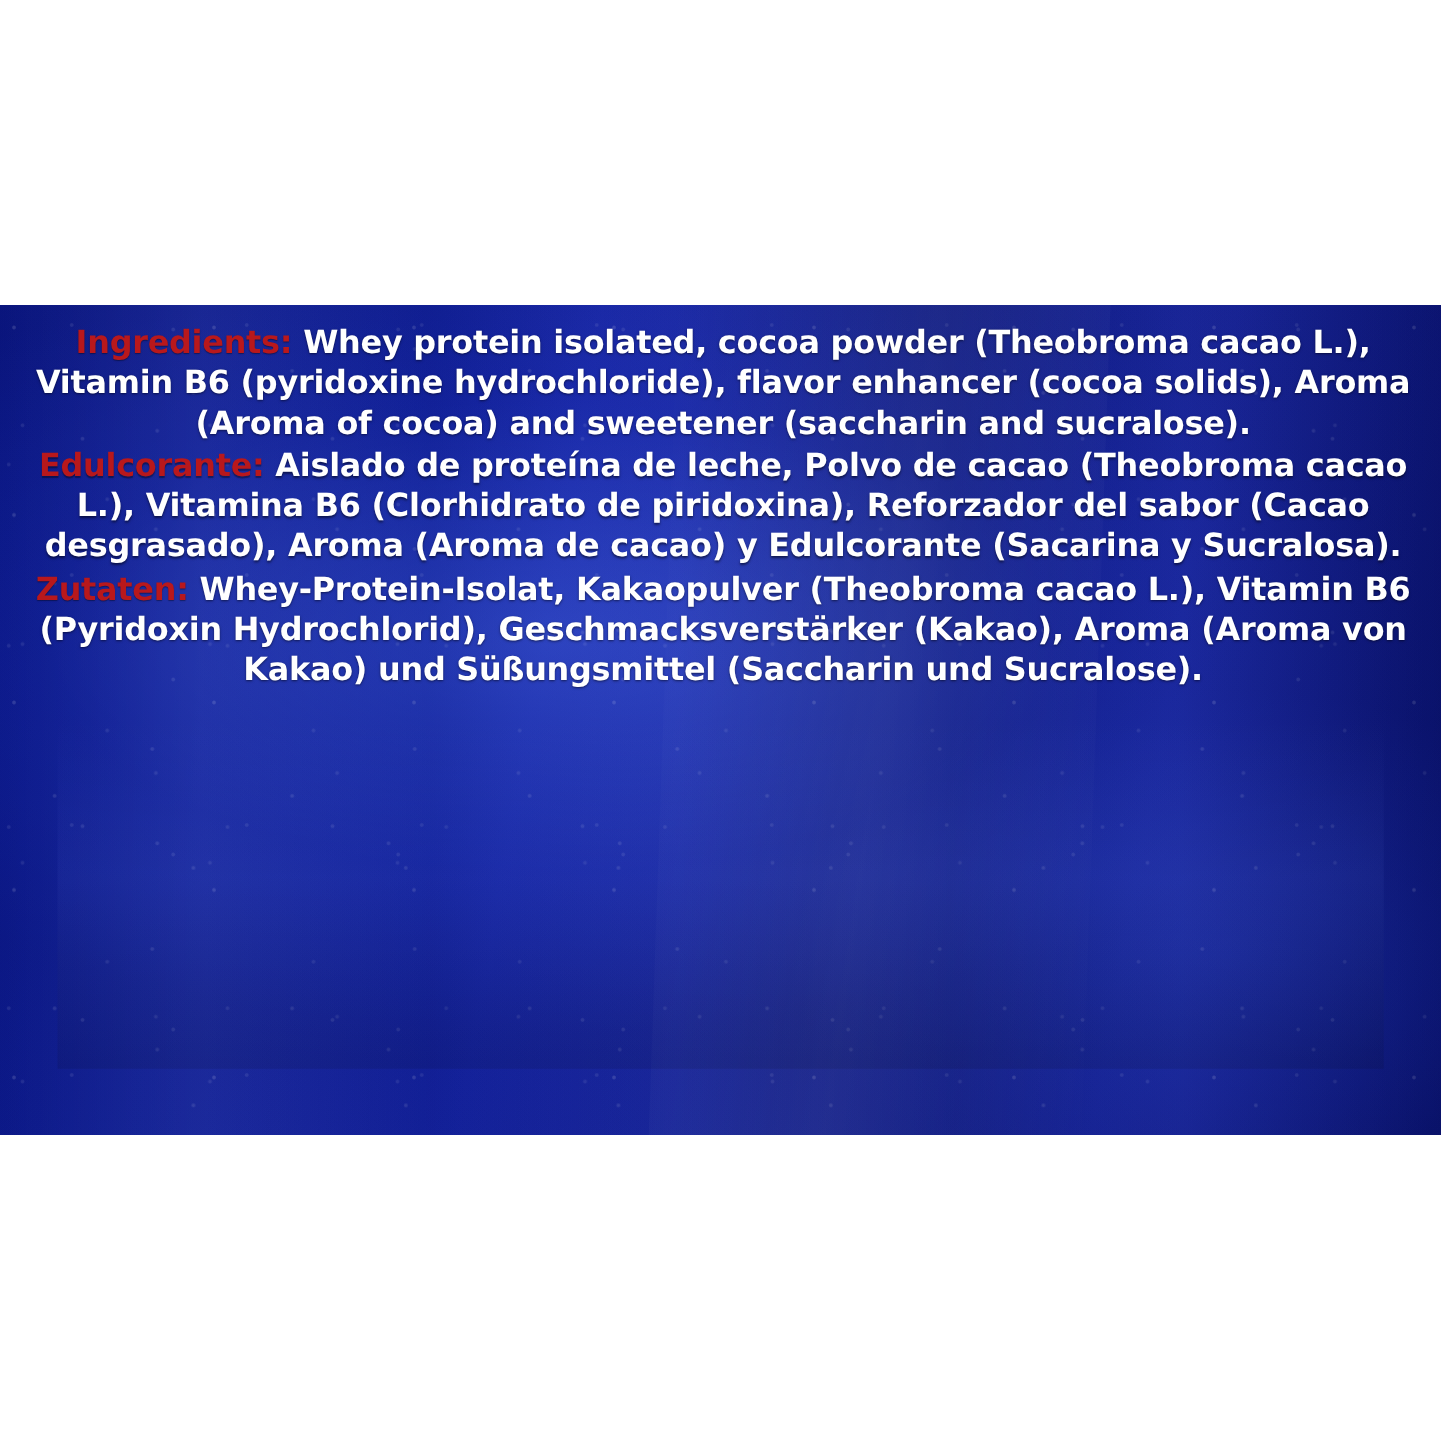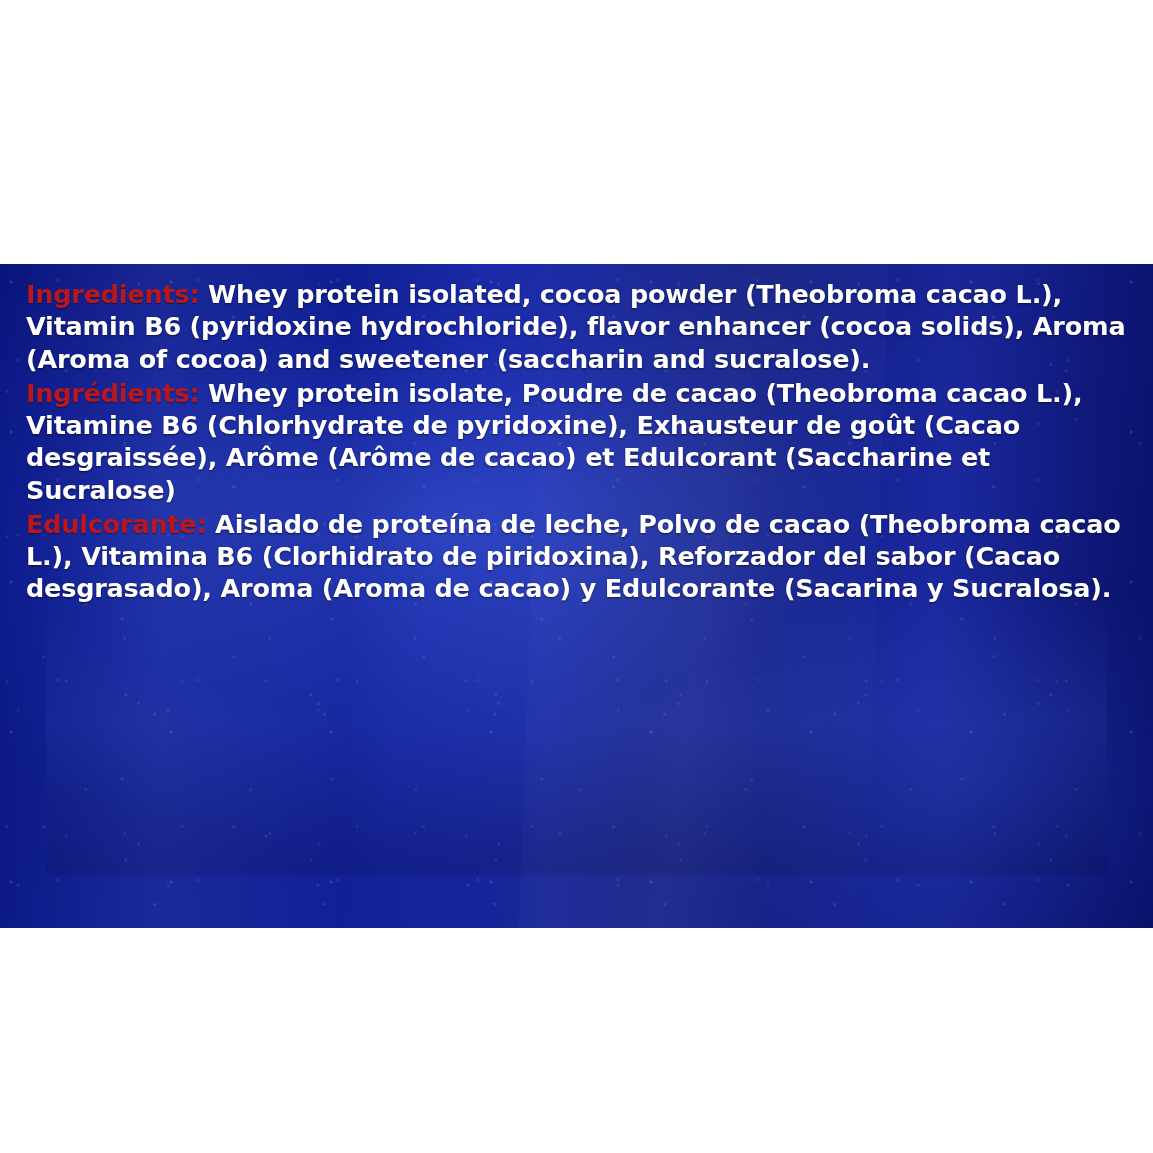--- a/index.html
+++ b/index.html
@@ -10,28 +10,29 @@
   body {
     width: 1153px;
     height: 1153px;
     overflow: hidden;
     font-family: "Liberation Sans", sans-serif;
   }
 
   #label-panel {
     position: absolute;
     left: 0;
-    top: 264px;
+    top: 244px;
     width: 1153px;
     height: 664px;
     background:
       radial-gradient(ellipse 900px 420px at 38% 40%, rgba(60,90,220,0.55) 0%, rgba(20,40,170,0.25) 45%, rgba(6,16,110,0.15) 75%),
       radial-gradient(ellipse 500px 300px at 85% 78%, rgba(30,55,190,0.45) 0%, rgba(8,20,120,0.1) 70%),
       linear-gradient(100deg, #0b1680 0%, #10209c 18%, #1828b4 38%, #0f1d95 58%, #16239f 78%, #0a1273 100%);
     overflow: hidden;
+    text-align: center;
   }
 
   
   #label-panel::before {
     content: "";
     position: absolute;
     inset: 0;
     background-image:
       radial-gradient(circle at 7% 12%, rgba(255,255,255,0.16) 0 1px, transparent 2px),
       radial-gradient(circle at 23% 31%, rgba(255,255,255,0.13) 0 1px, transparent 2px),
@@ -124,26 +125,26 @@
   <div class="glare glare-a"></div>
   <div class="glare glare-b"></div>
 
   <div id="ingredients-block">
 
     <p class="ingredient-entry">
       <span class="lang-label">Ingredients:</span>
       <span class="ingredient-text">Whey protein isolated, cocoa powder (Theobroma cacao L.), Vitamin B6 (pyridoxine hydrochloride), flavor enhancer (cocoa solids), Aroma (Aroma of cocoa) and sweetener (saccharin and sucralose).</span>
     </p>
 
-    <p class="ingredient-entry">
-      <span class="lang-label">Ingrédients:</span>
-      <span class="ingredient-text">Whey protein isolate, Poudre de cacao (Theobroma cacao L.), Vitamine B6 (Chlorhydrate de pyridoxine), Exhausteur de goût (Cacao desgraissée), Arôme (Arôme de cacao)  et Edulcorant (Saccharine et Sucralose)</span>
-    </p>
 
     <p class="ingredient-entry">
       <span class="lang-label">Edulcorante:</span>
       <span class="ingredient-text">Aislado de proteína de leche, Polvo de cacao (Theobroma cacao L.), Vitamina B6 (Clorhidrato de piridoxina), Reforzador del sabor (Cacao desgrasado), Aroma (Aroma de cacao) y Edulcorante (Sacarina y Sucralosa).</span>
     </p>
 
+    <p class="ingredient-entry">
+      <span class="lang-label">Zutaten:</span>
+      <span class="ingredient-text">Whey-Protein-Isolat, Kakaopulver (Theobroma cacao L.), Vitamin B6 (Pyridoxin Hydrochlorid), Geschmacksverstärker (Kakao), Aroma (Aroma von Kakao) und Süßungsmittel (Saccharin und Sucralose).</span>
+    </p>
 
 
   </div>
 </div>
 
 </body></html>

